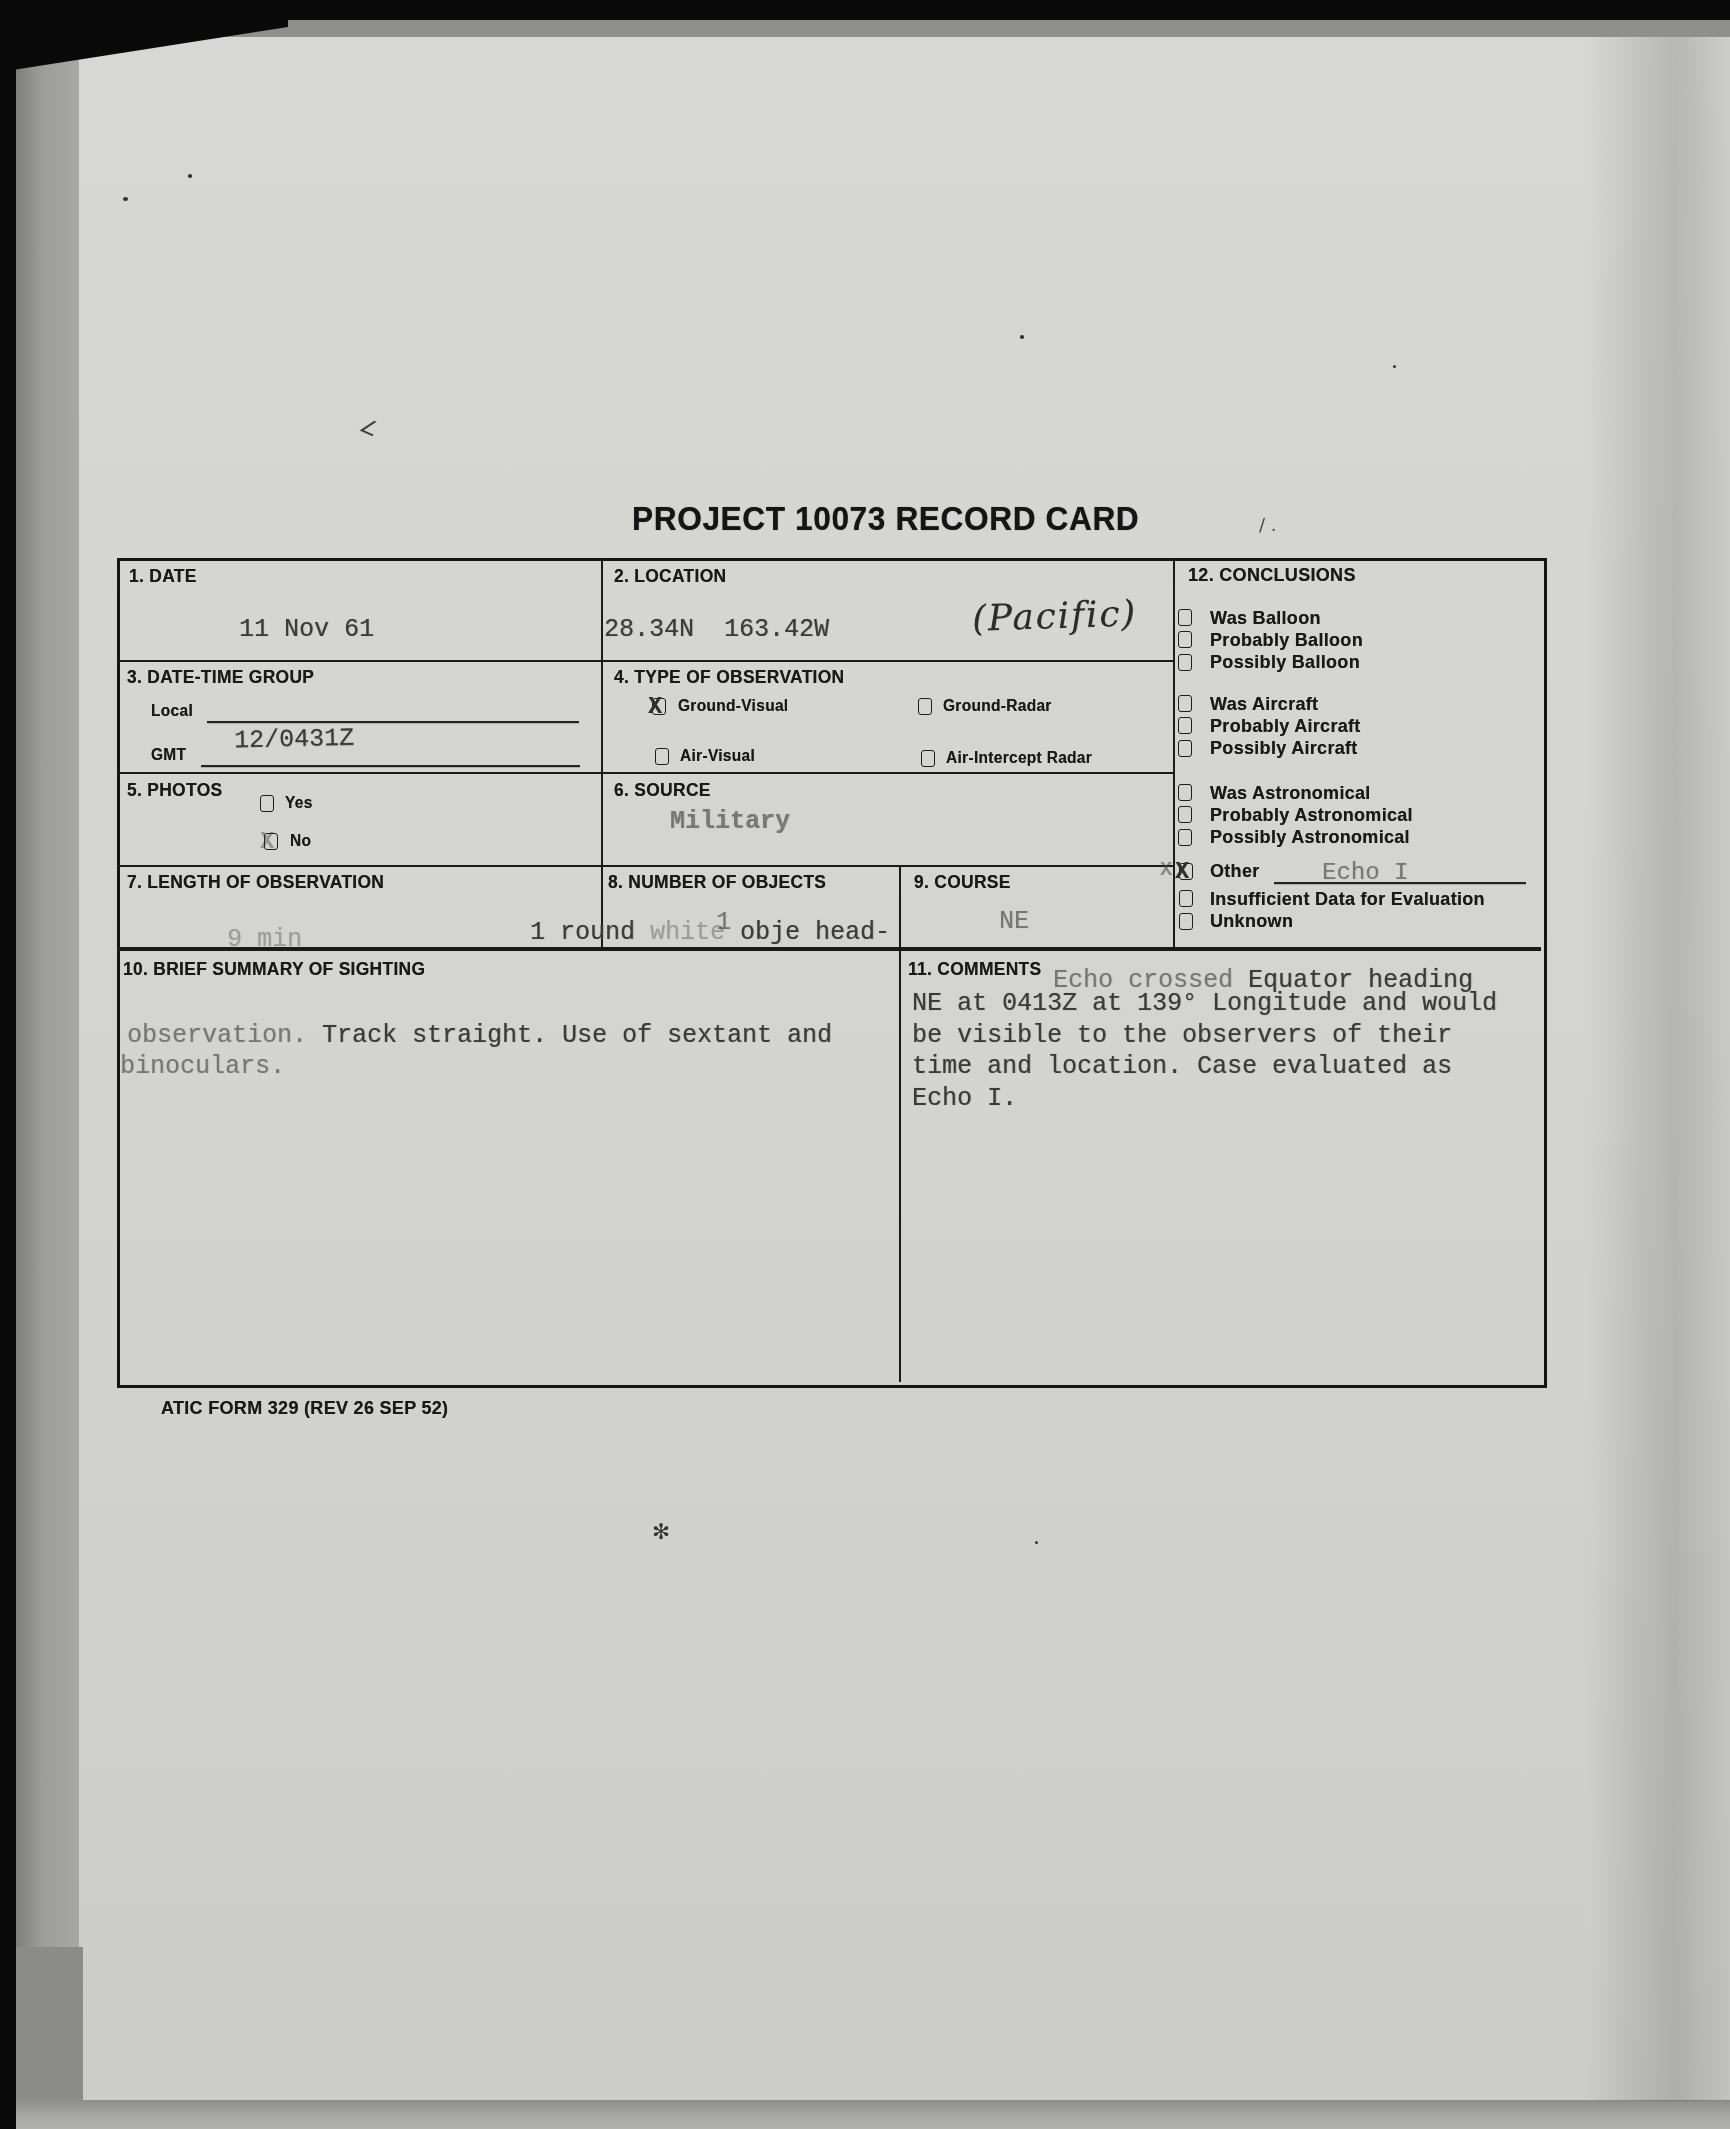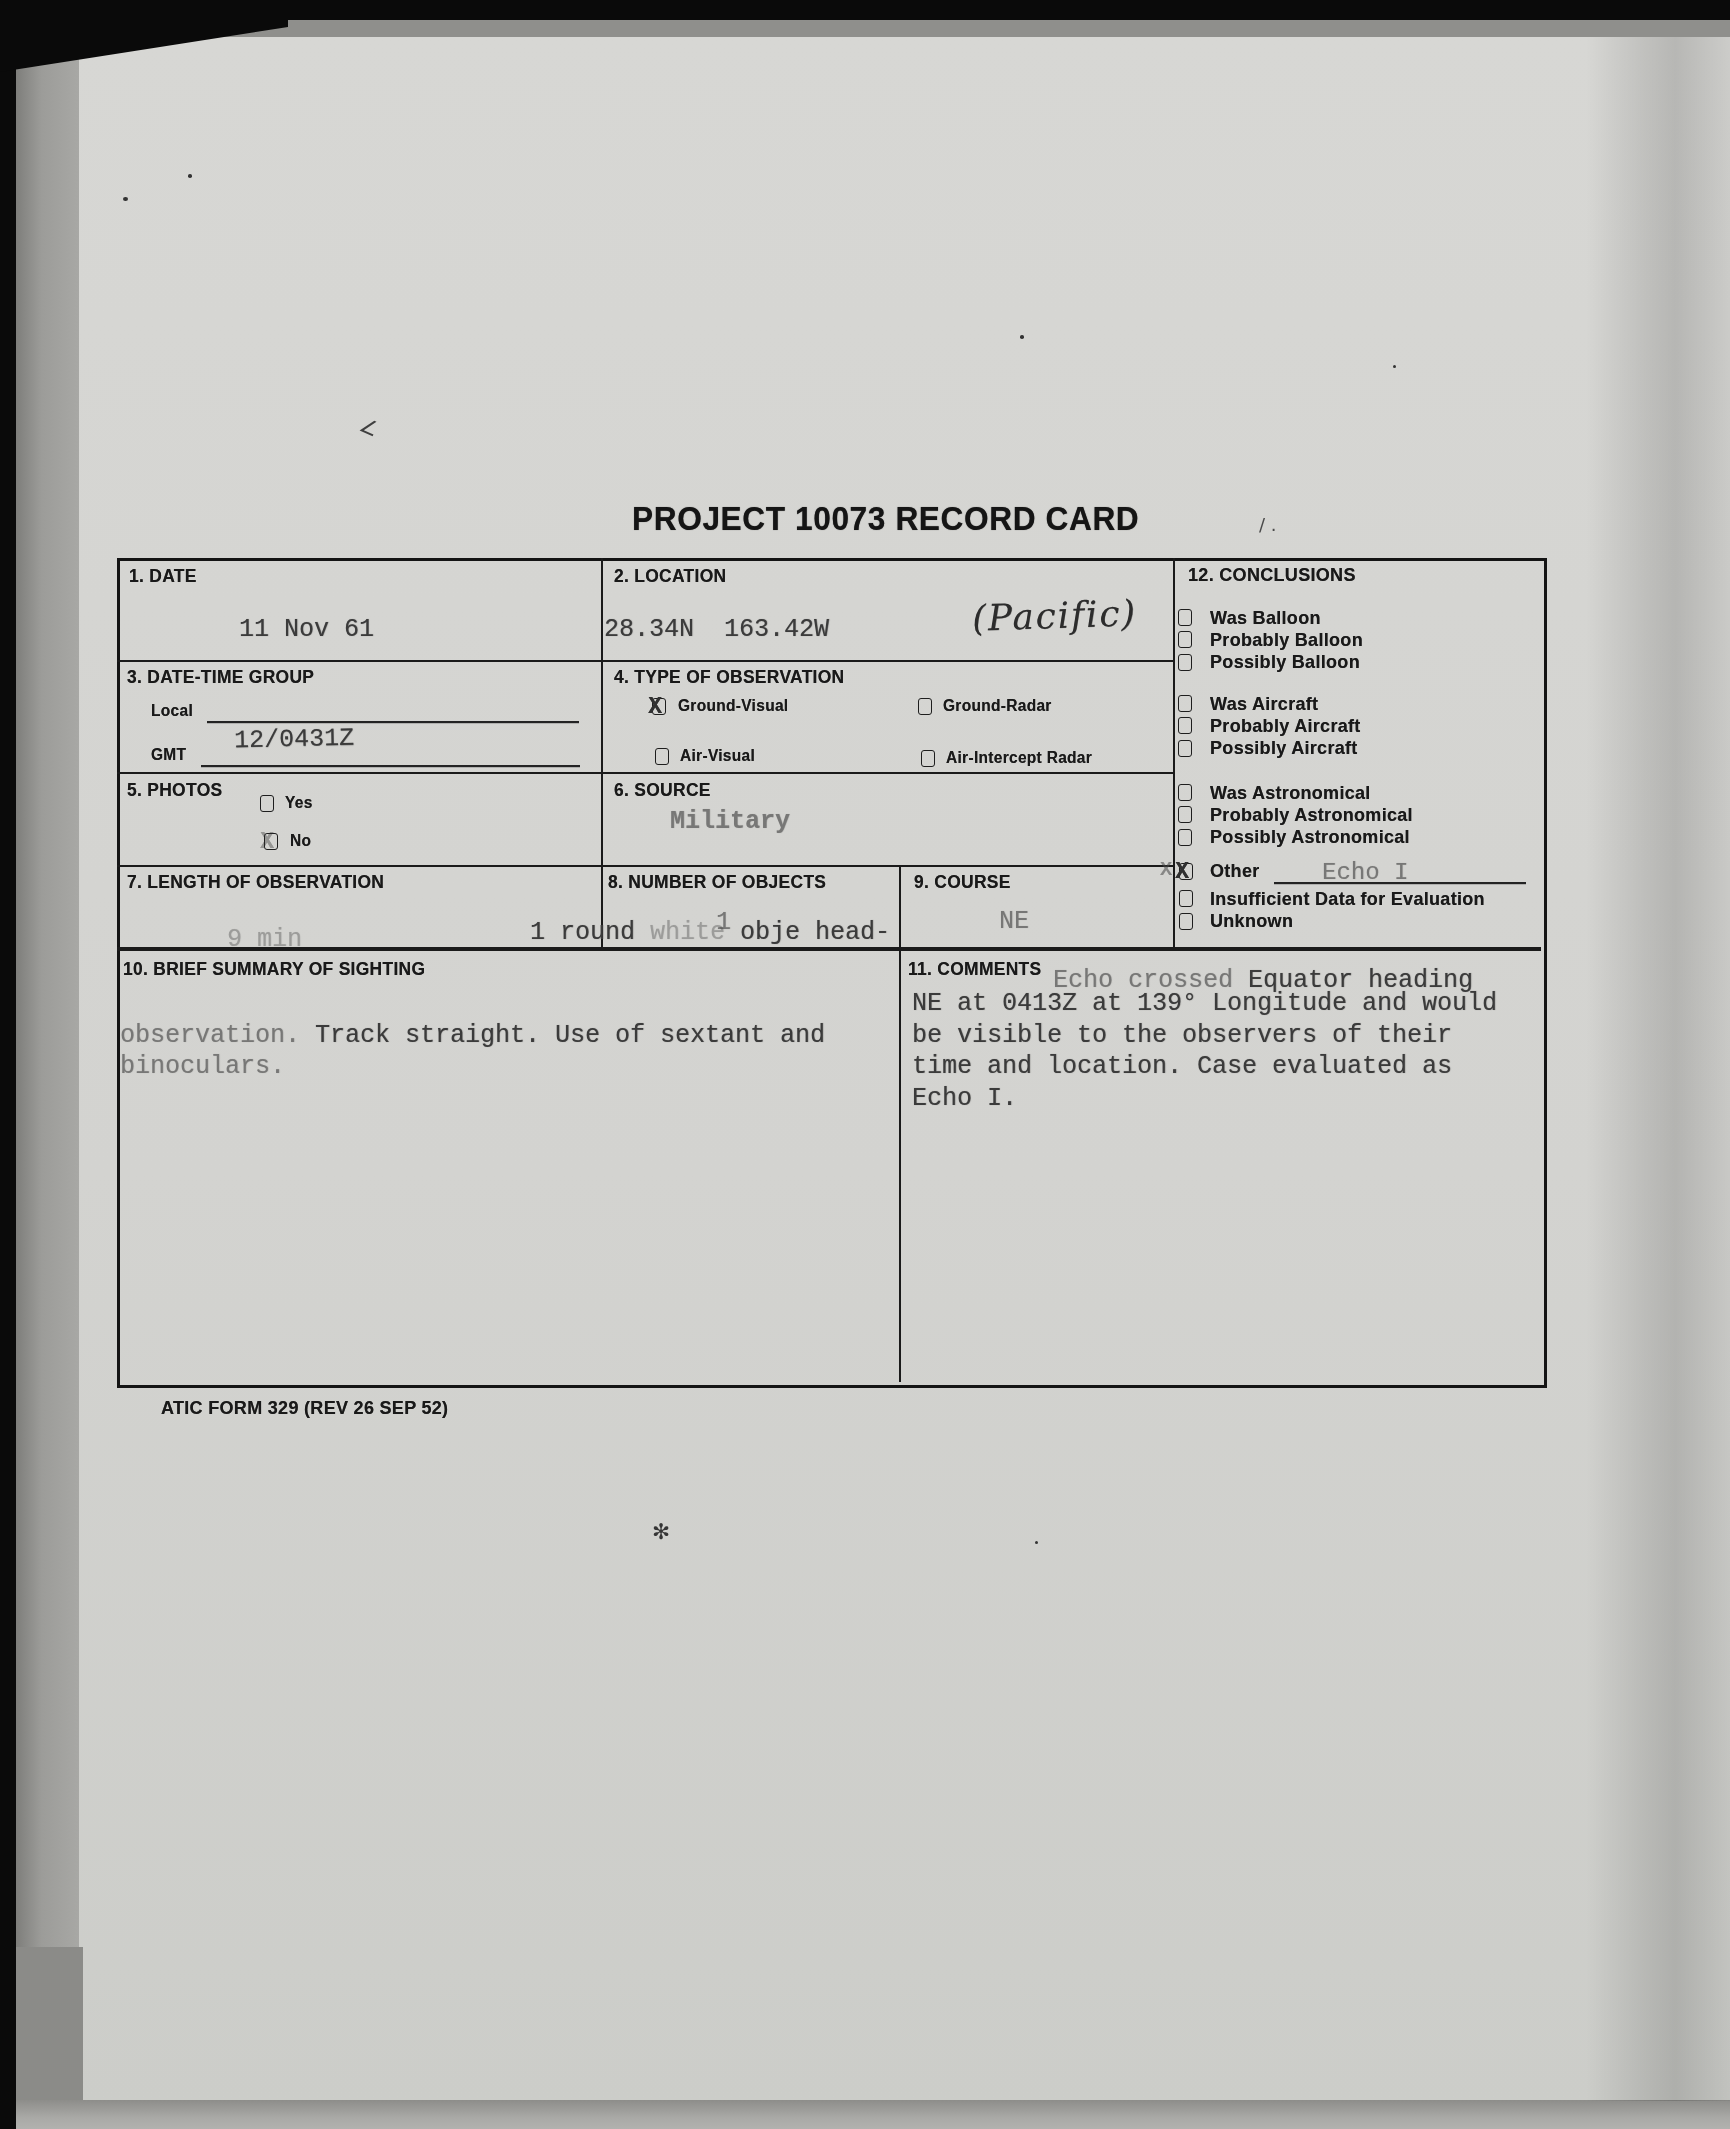--- a/index.html
+++ b/index.html
@@ -164,21 +164,21 @@
   <div class="abs hd hd-c" style="left:1210px;top:860px;">Other</div>
   <div class="uline" style="left:1274px;top:882px;width:252px;"></div>
   <div class="abs tw f1" style="left:1322px;top:857px;font-size:24px;">Echo I</div>
   <div class="cb" style="left:1179px;top:890px;" data-checked="false"></div>
   <div class="abs hd hd-c" style="left:1210px;top:888px;">Insufficient Data for Evaluation</div>
   <div class="cb" style="left:1179px;top:913px;" data-checked="false"></div>
   <div class="abs hd hd-c" style="left:1210px;top:910px;">Unknown</div>
 
   <div class="abs hd" style="left:123px;top:959px;">10. BRIEF SUMMARY OF SIGHTING</div>
   <div class="abs tw" style="left:530px;top:917px;"><span>1 round </span><span class="f2">white</span><span> obje head-</span></div>
-  <div class="abs tw" style="left:120px;top:1020px;"><span class="f1">observation.</span><span> Track straight. Use of sextant and</span></div>
+  <div class="abs tw" style="left:120px;top:1020px;padding-left:7px;"><span class="f1">observation.</span><span> Track straight. Use of sextant and</span></div>
   <div class="abs tw f1" style="left:120px;top:1051px;">binoculars.</div>
 
   <div class="abs hd" style="left:908px;top:959px;">11. COMMENTS</div>
   <div class="abs tw" style="left:1053px;top:965px;"><span class="f1">Echo crossed </span><span>Equator heading</span></div>
   <div class="abs tw" style="left:912px;top:988px;">NE at 0413Z at 139° Longitude and would</div>
   <div class="abs tw" style="left:912px;top:1051px;">time and location. Case evaluated as</div>
   <div class="abs tw" style="left:912px;top:1020px;">be visible to the observers of their</div>
   <div class="abs tw" style="left:912px;top:1083px;">Echo I.</div>
 
   <div class="abs hd" style="left:161px;top:1397px;font-size:18.6px;">ATIC FORM 329 (REV 26 SEP 52)</div>

